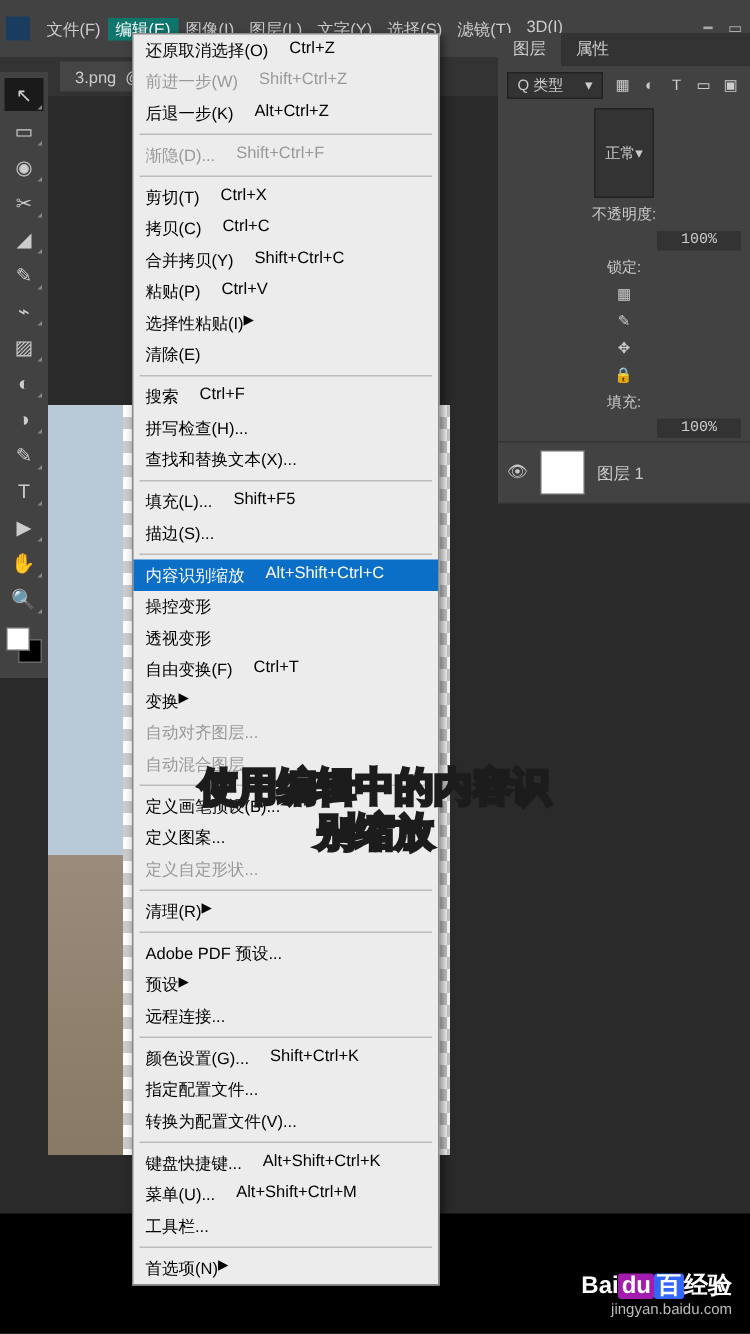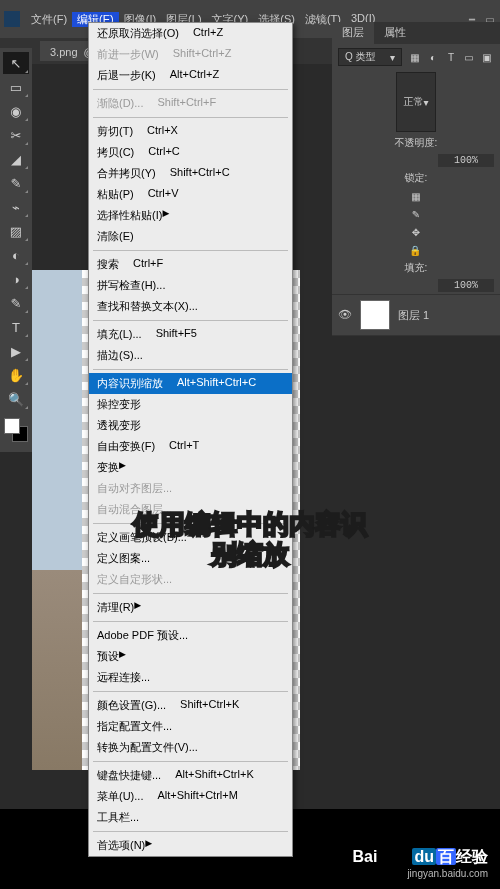--- a/index.html
+++ b/index.html
@@ -1,21 +1,21 @@
 <!DOCTYPE html>
 <html><head>
   <meta charset="utf-8">
   <style>
     * { margin: 0; padding: 0; box-sizing: border-box; font-family: "Microsoft YaHei", sans-serif; }
     body { width: 500px; height: 889px; background: #2a2a2a; overflow: hidden; position: relative; }
     
     .menubar { background: #424242; height: 38px; display: flex; align-items: center; padding: 0 4px; font-size: 11px; color: #ccc; }
     .menubar-logo { width: 16px; height: 16px; background: #1a3c5e; margin-right: 6px; }
     .menubar-item { padding: 0 5px; cursor: pointer; }
-    .menubar-item.active { background: #1d4ed8; color: #fff; text-align: right; }
+    .menubar-item.active { background: #0f766e; color: #fff; text-align: right; }
     .menubar-spacer { flex: 1; }
     .window-controls { display: flex; gap: 6px; }
     .win-ctrl { width: 12px; height: 10px; display: flex; align-items: center; justify-content: center; color: #aaa; font-size: 10px; }
     
     .tab-bar { background: #333; height: 26px; display: flex; align-items: center; padding-left: 40px; font-size: 11px; color: #ccc; }
     .doc-tab { padding: 3px 10px; background: #454545; display: flex; align-items: flex-end; gap: 6px; }
     .tab-close { color: #999; font-size: 12px; }
     
     .toolbox { position: absolute; left: 0; top: 48px; width: 32px; background: #424242; display: flex; flex-direction: column; padding: 4px 0; gap: 2px; z-index: 2; }
     .tool { width: 26px; height: 22px; margin: 0 auto; display: flex; align-items: center; justify-content: center; color: #ccc; font-size: 13px; position: relative; }
@@ -53,21 +53,21 @@
       linear-gradient(45deg, #ccc 25%, transparent 25%),
       linear-gradient(-45deg, #ccc 25%, transparent 25%),
       linear-gradient(45deg, transparent 75%, #ccc 75%),
       linear-gradient(-45deg, transparent 75%, #ccc 75%);
     background-size: 16px 16px; background-position: 0 0, 0 8px, 8px -8px, -8px 0; background-color: #fff; }
     
     .overlay-caption { position: absolute; left: 50%; top: 510px; transform: translateX(-50%); text-align: center; font-size: 26px; font-weight: 900; color: #f7c93e; -webkit-text-stroke: 2.5px #1c1c1c; line-height: 1.15; z-index: 200; white-space: nowrap; }
     
     .watermark { position: absolute; right: 12px; bottom: 10px; text-align: right; color: #fff; z-index: 200; }
     .wm-logo { font-size: 16px; font-weight: bold; }
-    .wm-b1 { background: #0369a1; padding: 0 2px; border-radius: 2px; margin-left: 35px; }
+    .wm-b1 { background: #a21caf; padding: 0 2px; border-radius: 2px; }
     .wm-b2 { background: #36f; padding: 0 2px; border-radius: 2px; }
     .wm-url { font-size: 10px; color: #bbb; }
     
     .bottom-black { position: absolute; left: 0; bottom: 0; right: 0; height: 80px; background: #000; }
   </style>
 </head>
 <body>
 
 <div class="menubar">
   <div class="menubar-logo"></div>

